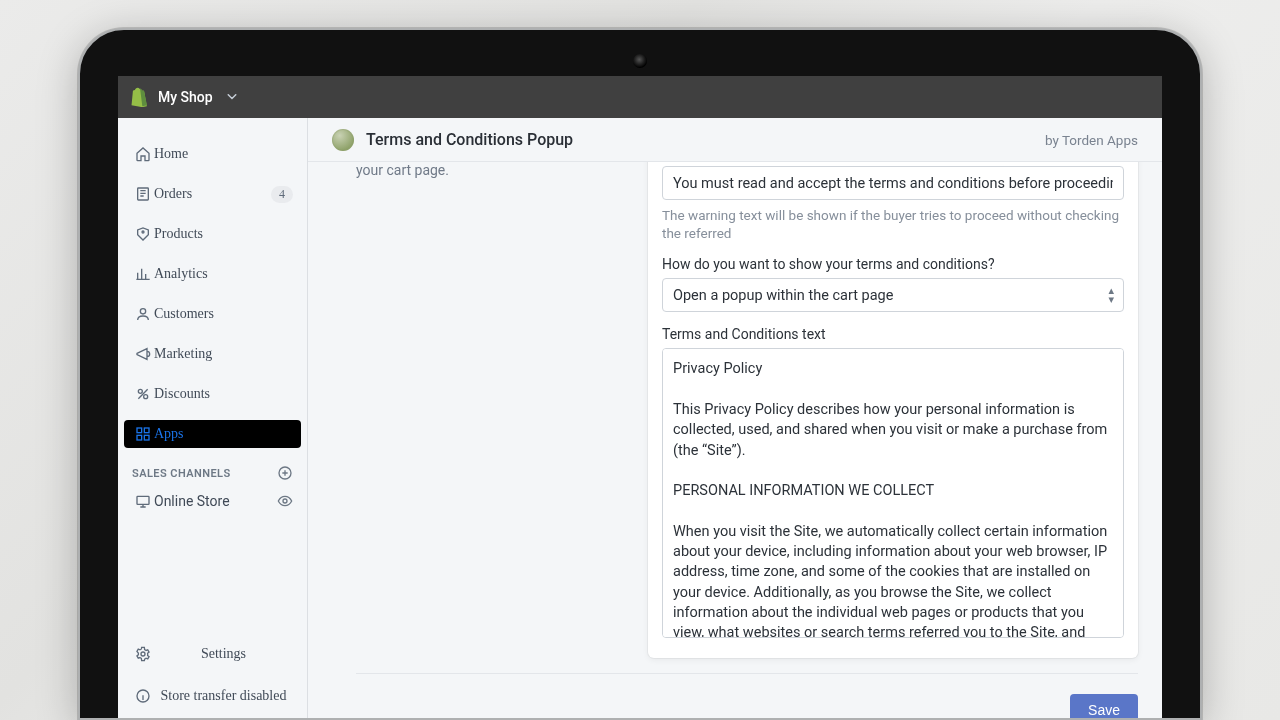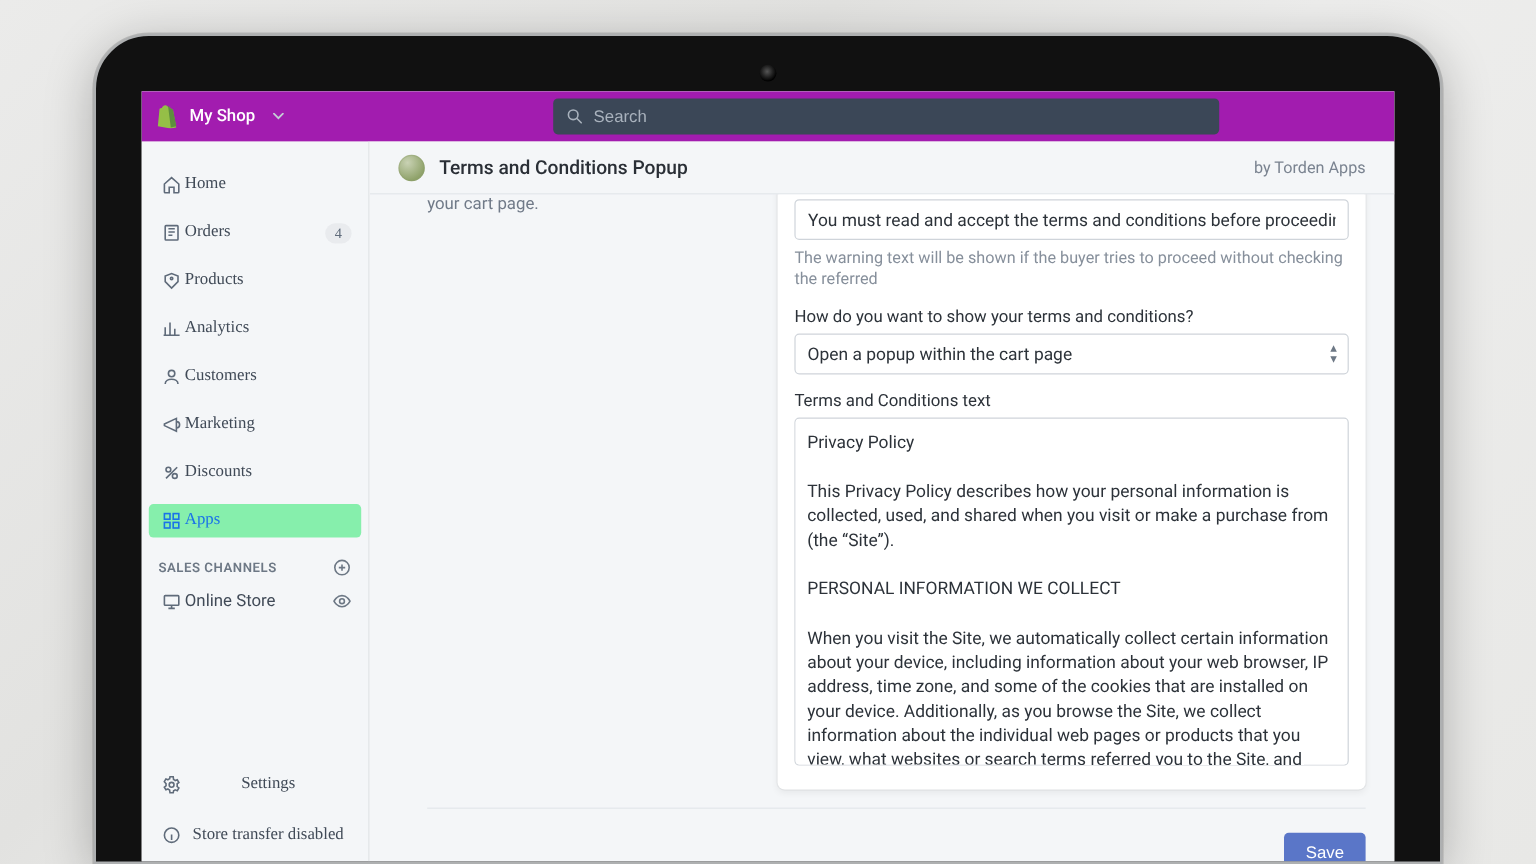--- a/index.html
+++ b/index.html
@@ -24,21 +24,21 @@
     background: radial-gradient(circle at 45% 40%, #555 0%, #222 40%, #000 70%);
   }
   .screen {
     position: absolute; top: 46px; left: 38px; right: 38px; bottom: 0;
     background: #f4f6f8;
     overflow: hidden;
   }
   
   .topbar {
     height: 42px;
-    background: #a21caf;
+    background: #404040;
     display: flex; align-items: center;
     padding: 0 12px;
     color: #fff;
   }
   .brand { display:flex; align-items:center; gap:10px; margin-right: 24px; }
   .brand-logo {
     width: 18px; height: 20px; display:inline-block;
   }
   .brand-name { font-weight: 500; font-size: 14px; }
   .brand-caret { margin-left: 4px; }
@@ -71,21 +71,21 @@
     height: 28px;
     padding: 0 8px;
     border-radius: 4px;
     color: #404a57; font-size: 14px;
     margin: 12px 0 1px 0;
     cursor: pointer;
     font-family: Liberation Serif, serif;
   }
   .nav-item .ico { width: 22px; display:flex; justify-content:center; color:#5f6b7a; }
   .nav-item .lbl { flex:1; }
-  .nav-item.active { background:#86efac; color:#1a73e8; }
+  .nav-item.active { background:#000000; color:#1a73e8; }
   .nav-item.active .ico { color:#1a73e8; }
   .nav-badge {
     background:#e9ebee; color:#5f6b7a; font-size:12px;
     border-radius: 10px; padding: 1px 8px;
   }
   .section-title {
     padding: 16px 14px 6px;
     font-size: 11px; letter-spacing:.04em; color:#6d7885; font-weight:600;
     display:flex; align-items:center; justify-content:space-between;
   }
@@ -174,29 +174,20 @@
               <path fill="#5e8e3e" d="M13.4 2.7c-.1-.1-.3-.1-.4-.1l-.6.2c-.3-.7-.7-1.4-1.3-1.8l2.6 20.2 5.2-1.1L15.6 4.3c0-.1-.1-.2-.2-.2l-1.7-.1-.3-1.3z"></path>
             </svg>
         </span>
         <span class="brand-name">My Shop</span>
         <span class="brand-caret">
           <svg width="10" height="6" viewBox="0 0 12 8">
               <path d="M1 1l5 5 5-5" stroke="#c4ccd5" stroke-width="2" fill="none" stroke-linecap="round"></path>
             </svg>
         </span>
       </div>
-      <div class="searchwrap">
-        <span class="search-ico">
-          <svg width="16" height="16" viewBox="0 0 24 24">
-              <circle cx="10" cy="10" r="6" stroke="#a9b2bd" stroke-width="2" fill="none"></circle>
-              <line x1="15" y1="15" x2="20" y2="20" stroke="#a9b2bd" stroke-width="2" stroke-linecap="round"></line>
-            </svg>
-        </span>
-        <input class="search-field" placeholder="Search" style="">
-      </div>
     </div>
 
     <div class="workarea">
       <aside class="sidebar">
         <div class="nav">
           <div class="nav-item">
             <span class="ico">
                 <svg width="16" height="16" viewBox="0 0 24 24" fill="none" stroke="currentColor" stroke-width="2">
                   <path d="M3 11l9-8 9 8v10a1 1 0 0 1-1 1h-5v-7h-6v7H4a1 1 0 0 1-1-1z"></path>
                 </svg>

